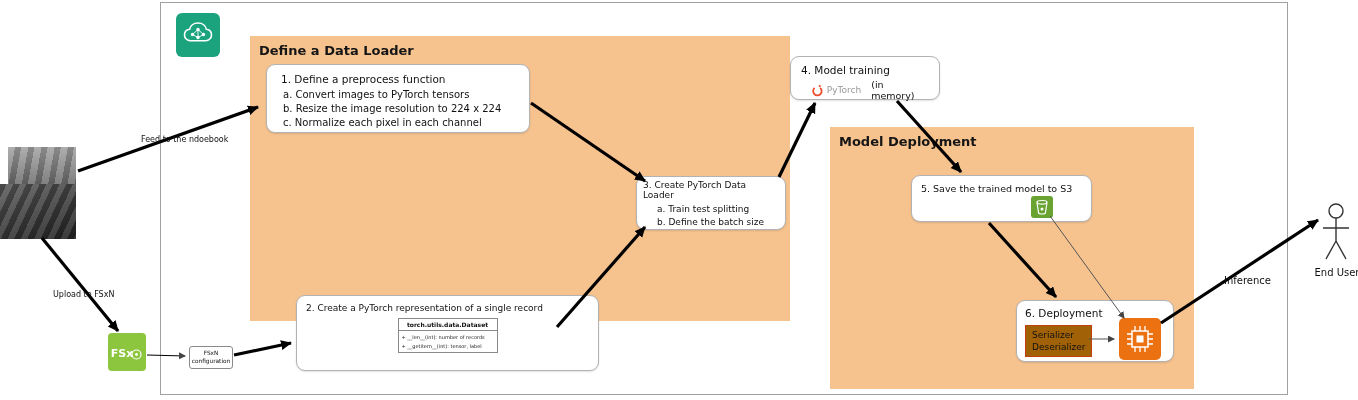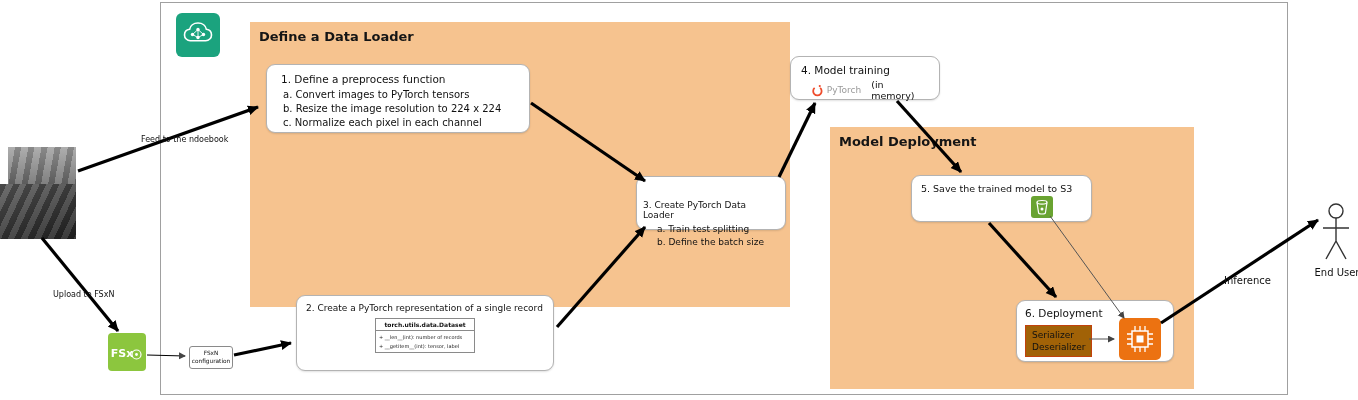--- a/index.html
+++ b/index.html
@@ -2,32 +2,32 @@
 <html><head>
 <meta charset="utf-8">
 <style>
   *{margin:0;padding:0;box-sizing:border-box}
   body{background:#fff}
   .canvas{position:relative;width:1358px;height:400px;background:#fff;overflow:hidden;
           font-family:"DejaVu Sans",sans-serif;color:#111}
   .frame{position:absolute;left:160px;top:2px;width:1128px;height:393px;background:#fff;
          border:1px solid #a0a0a0;z-index:0}
   .group{position:absolute;background:#F6C38F;z-index:1}
-  #group-data-loader{left:250px;top:22px;width:540px;height:285px}
+  #group-data-loader{left:250px;top:36px;width:540px;height:285px}
   #group-deployment{left:830px;top:127px;width:364px;height:262px}
   .group-title{position:absolute;left:9px;top:7px;font-size:13px;font-weight:600;color:#151515}
   .node{position:absolute;background:#fff;border:1px solid #b3b3b3;border-radius:9px;
         box-shadow:0 1px 2px rgba(0,0,0,.12);z-index:2}
   .node-title{font-size:10.5px}
   #step1{left:266px;top:64px;width:264px;height:69px;padding:8px 14px}
   #step1 .items{margin:3px 0 0 2px;font-size:10px;line-height:1.4}
-  #step3{left:636px;top:176px;width:150px;height:54px;padding:23px 6px}
+  #step3{left:636px;top:176px;width:150px;height:54px;padding:3px 6px}
   #step3 .node-title{font-size:9px}
   #step3 .items{margin:3px 0 0 14px;font-size:9px;line-height:1.4}
-  #step2{left:296px;top:295px;width:258px;height:76px;padding:7px 9px}
+  #step2{left:296px;top:295px;width:303px;height:76px;padding:7px 9px}
   #step2 .node-title{font-size:9px;white-space:nowrap}
   .uml{width:100px;margin:5px auto 0;border:1px solid #8a8a8a;background:#fff}
   .uml-header{font-size:6px;font-weight:bold;text-align:center;border-bottom:1px solid #8a8a8a;padding:2px 1px}
   .uml-body{font-size:5px;padding:2px 3px;line-height:1.7;color:#222;white-space:nowrap;overflow:hidden}
   #step4{left:790px;top:56px;width:150px;height:44px;padding:7px 10px}
   .pt-row{display:flex;align-items:center;margin:3px 0 0 10px}
   .pt-label{font-size:9px;color:#9a9a9a;margin-left:3px}
   .pt-note{font-size:9.5px;color:#111;margin-left:10px}
   #step5{left:911px;top:175px;width:181px;height:47px;padding:7px 9px}
   #step5 .node-title{font-size:9.5px}

